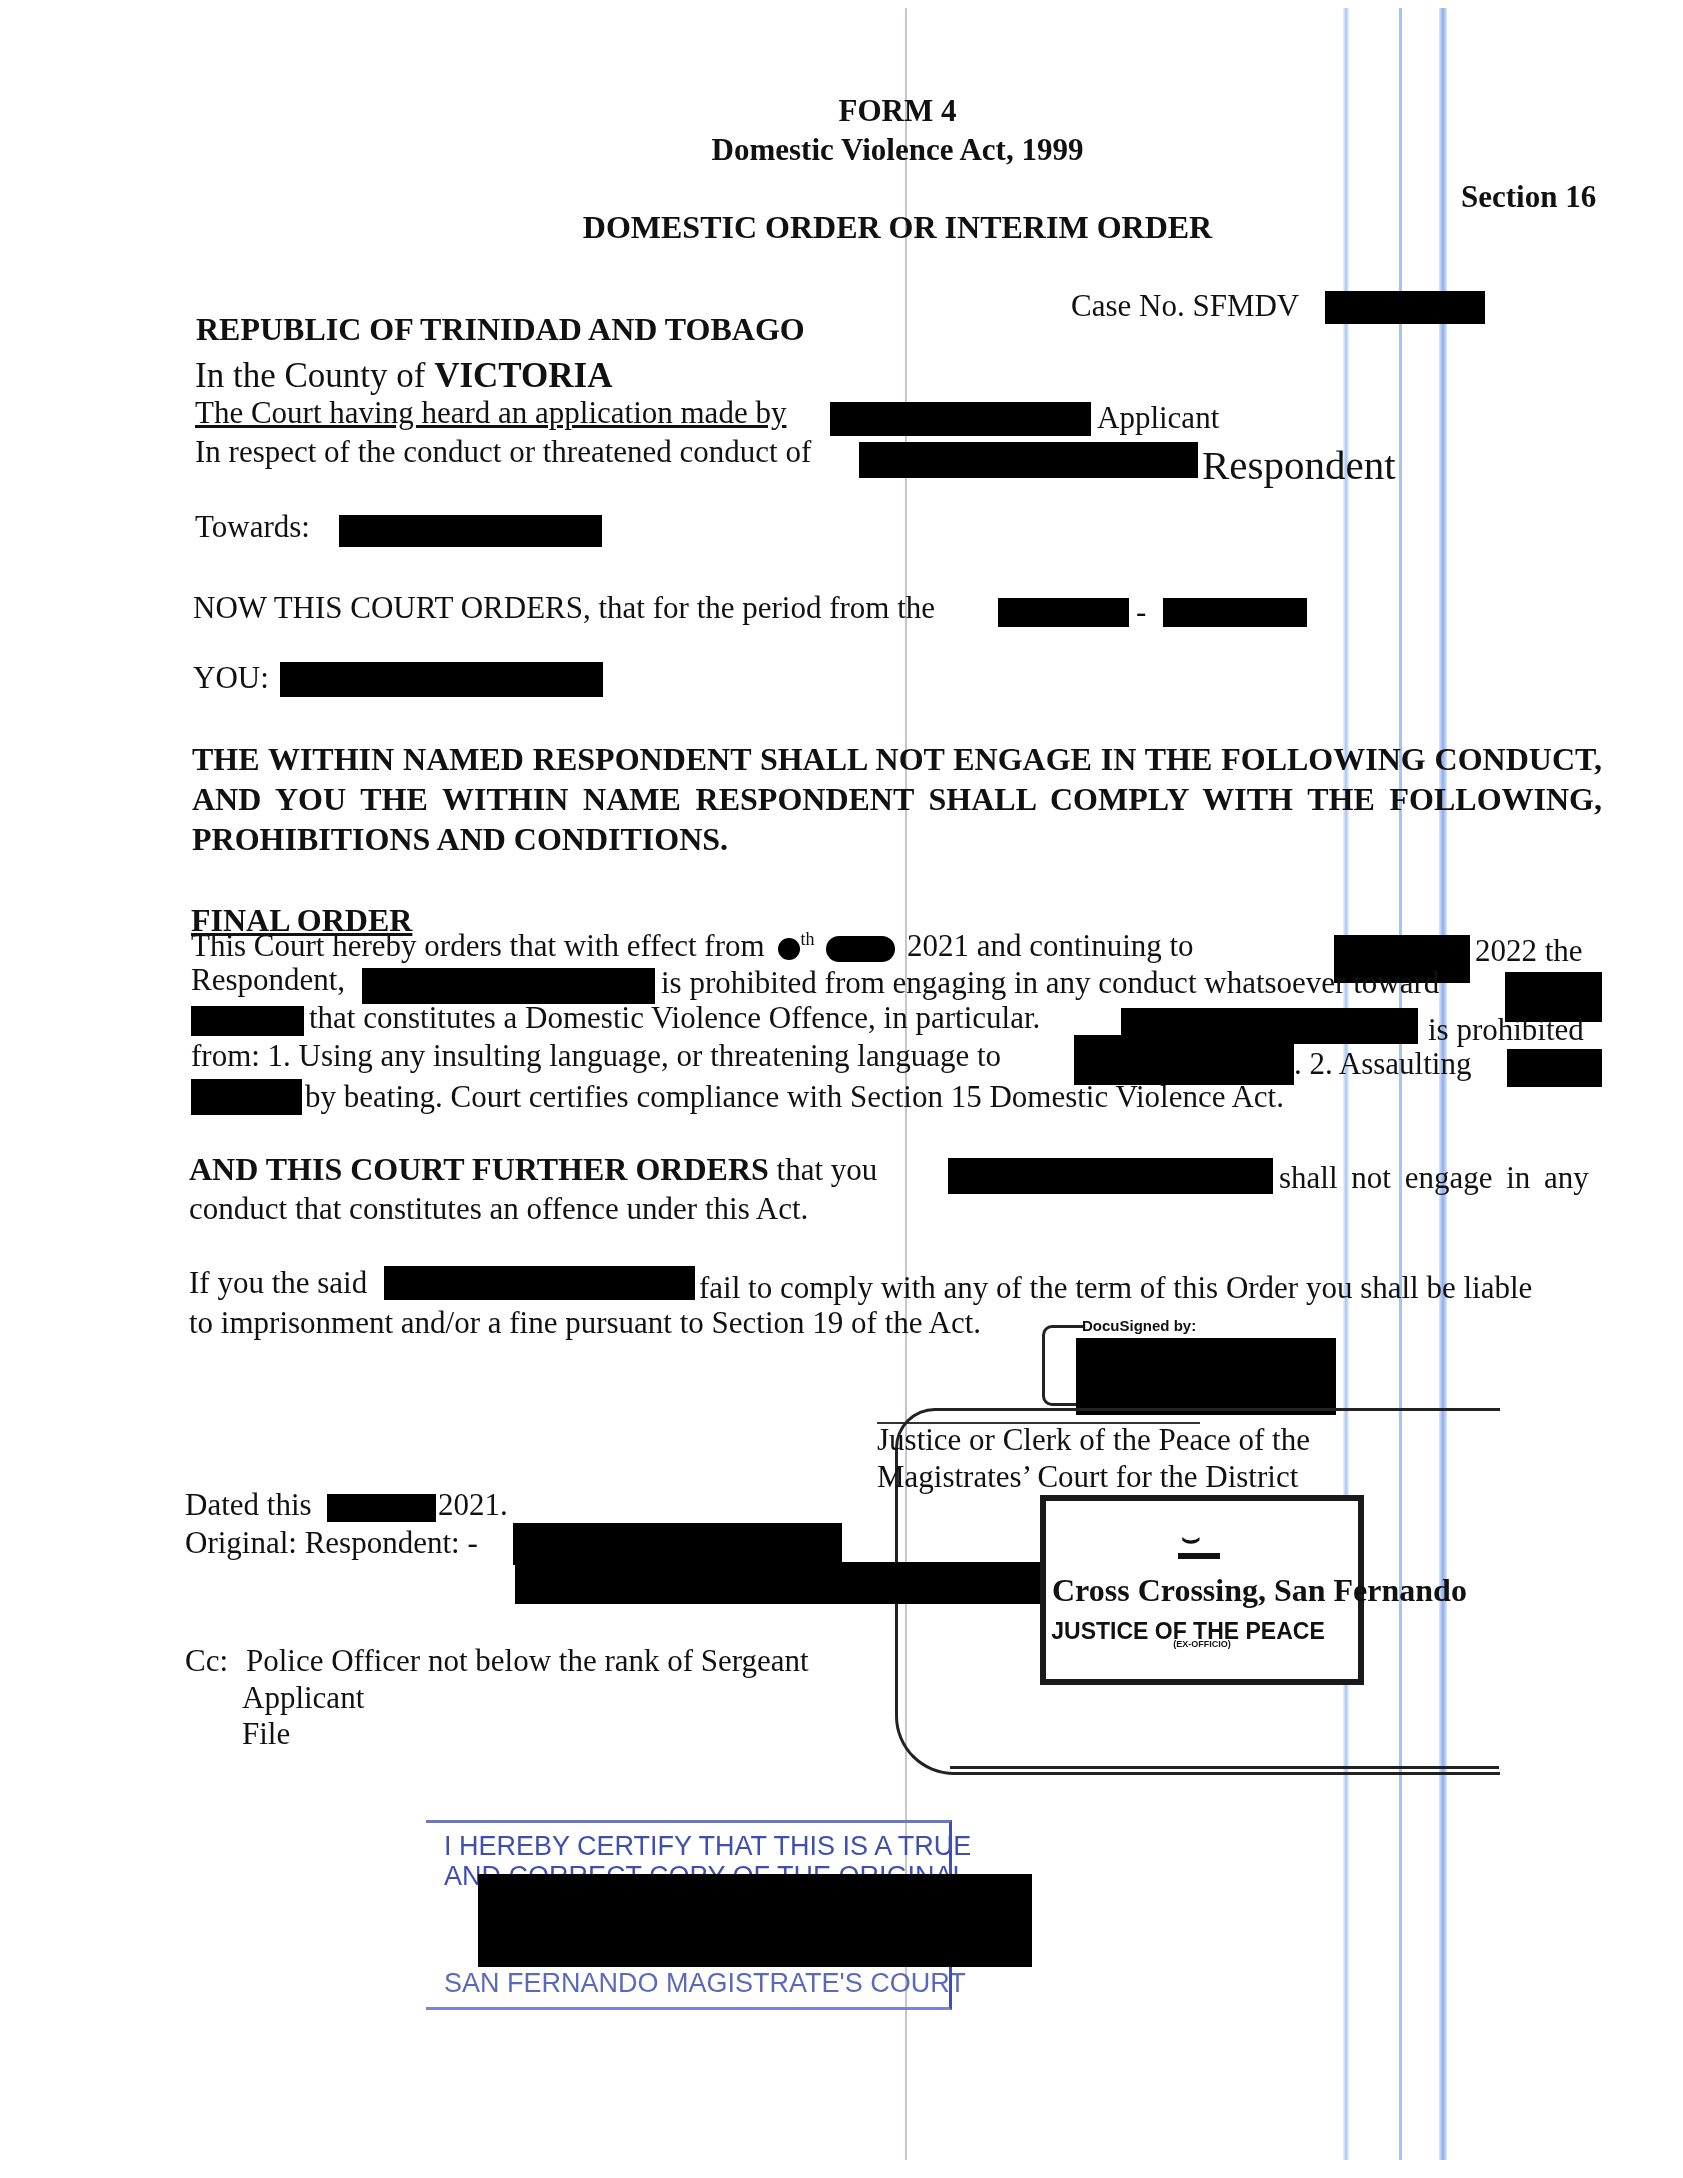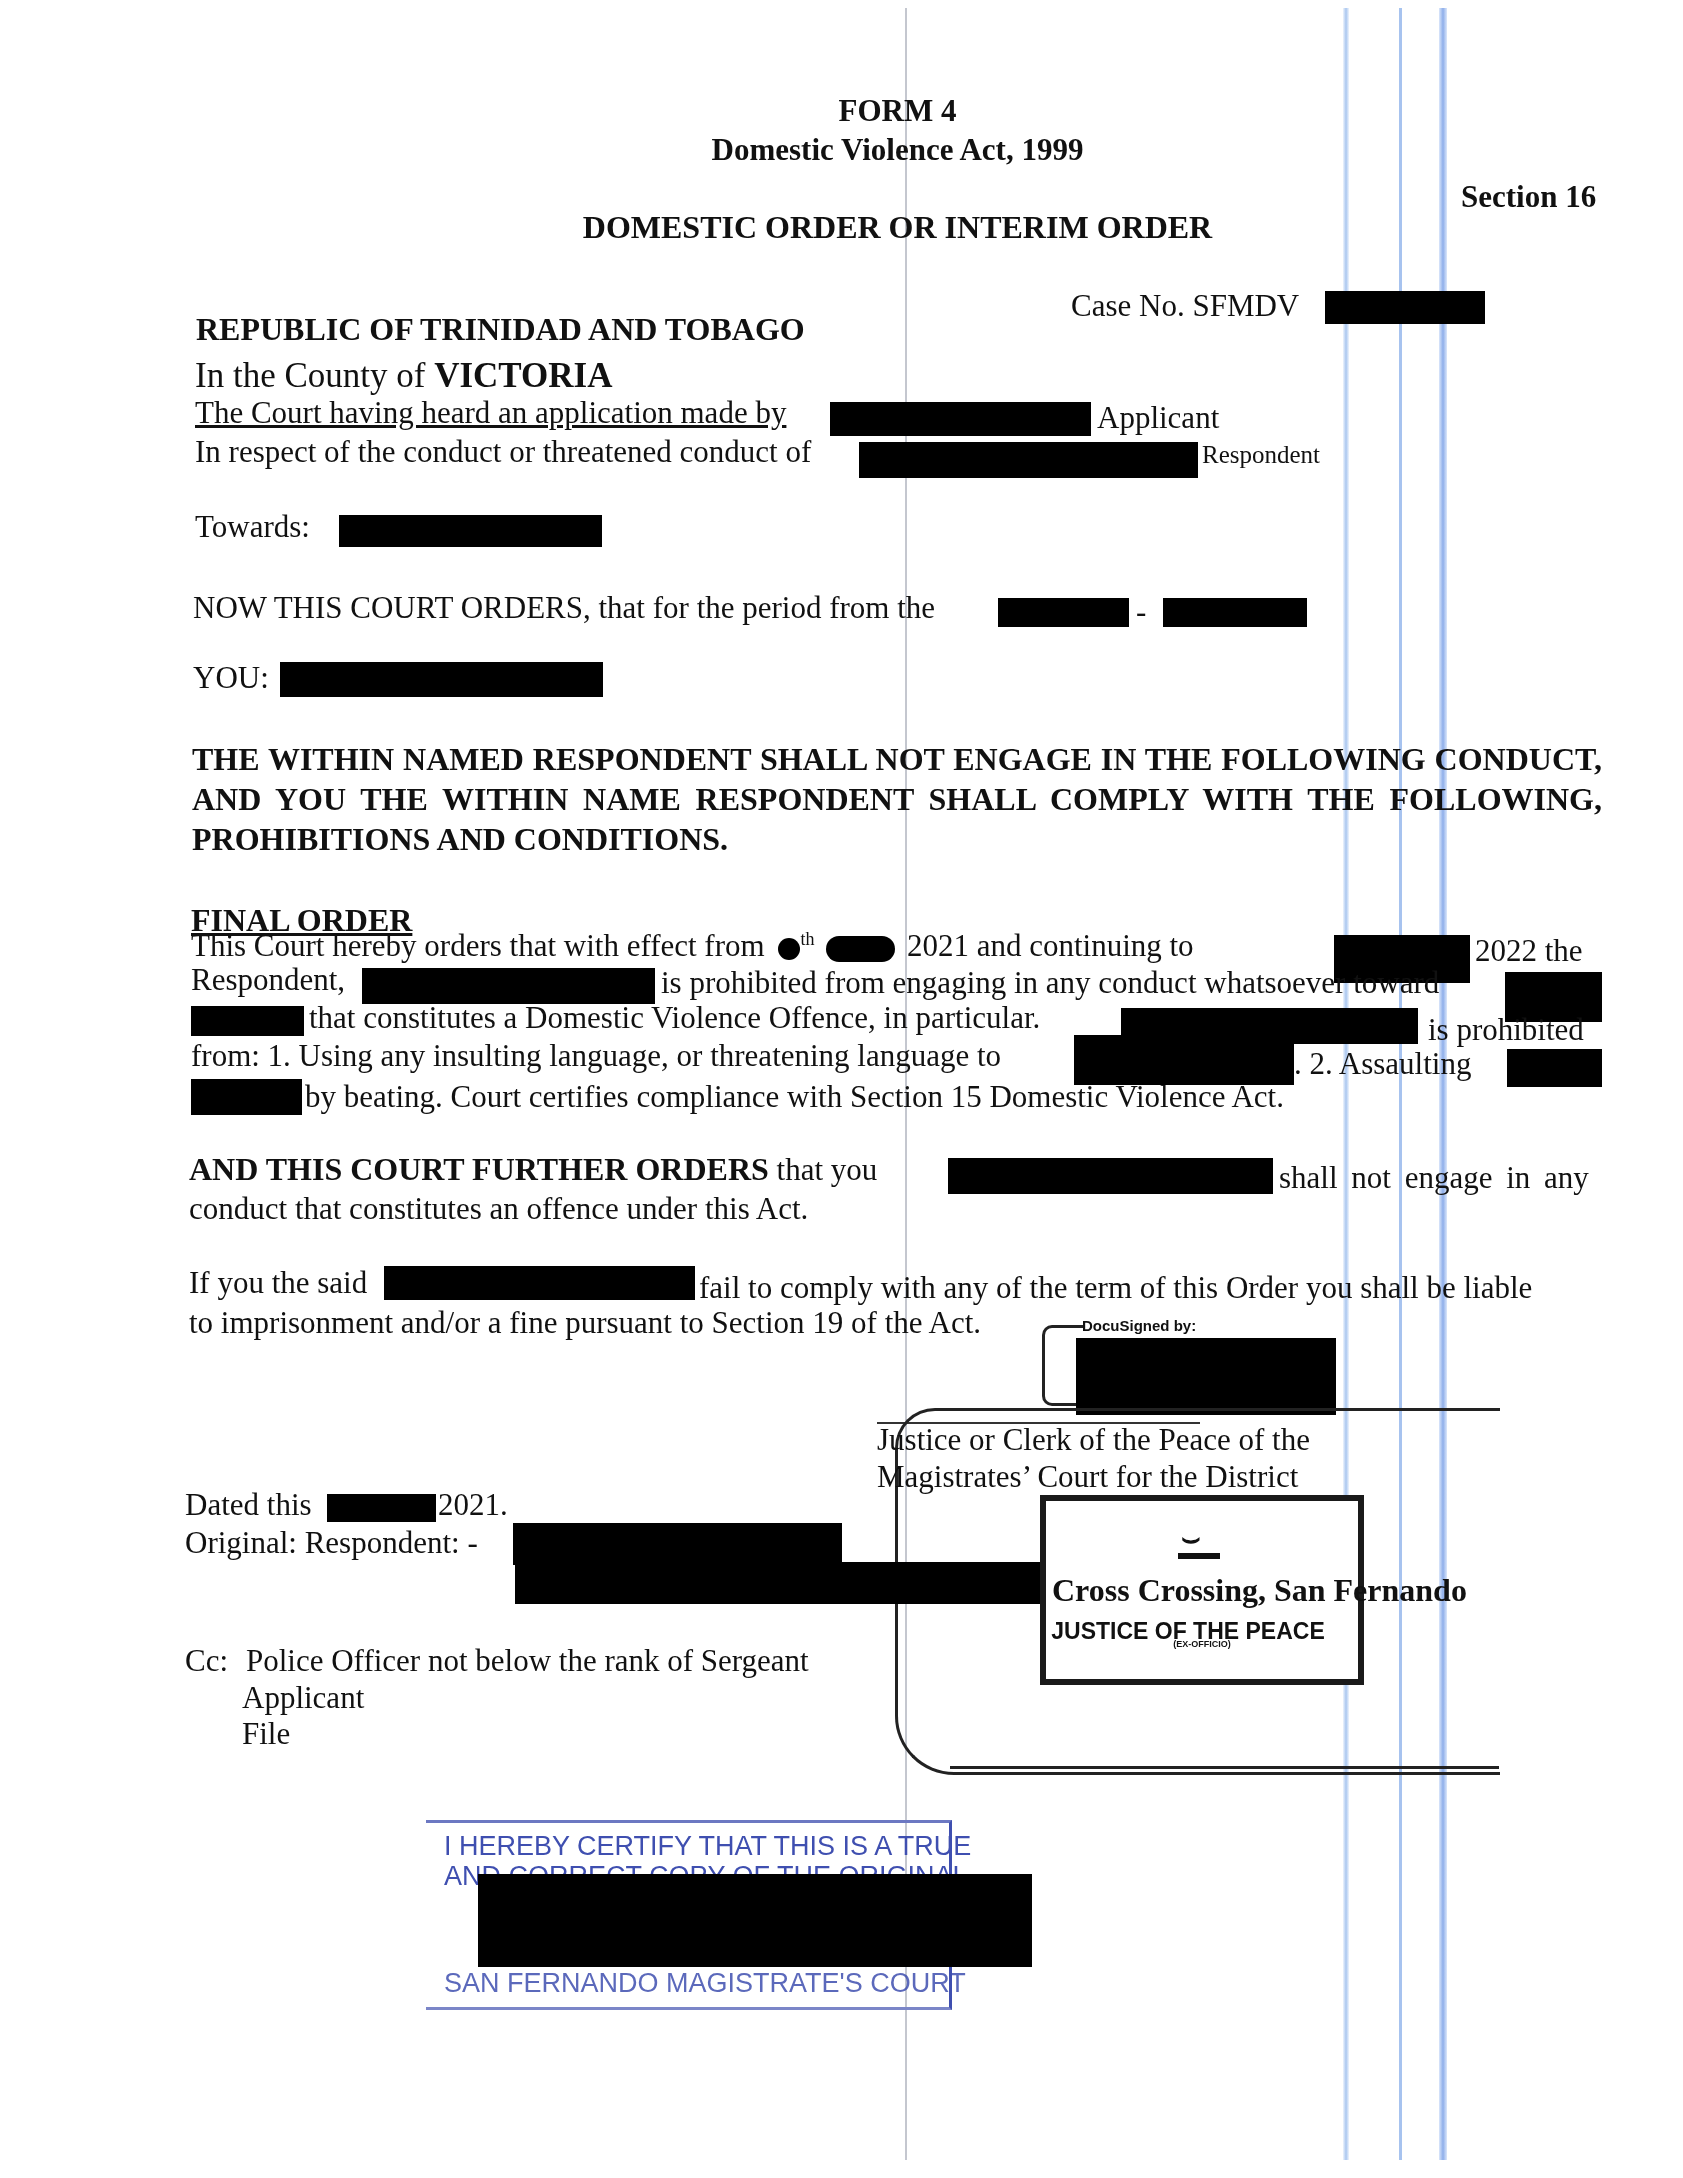--- a/index.html
+++ b/index.html
@@ -32,21 +32,21 @@
 <div class="abs" style="left:195px;top:356px;font-size:35px;">
   <span>In the County of </span><span class="bold">VICTORIA</span>
 </div>
 
 <div class="abs" style="left:195px;top:395px;font-size:31px;text-decoration:underline;">The Court having heard an application made by</div>
 <div class="redact" style="left:830px;top:402px;width:261px;height:34px;"></div>
 <div class="abs" style="left:1097px;top:400px;font-size:31px;">Applicant</div>
 
 <div class="abs" style="left:195px;top:434px;font-size:31px;">In respect of the conduct or threatened conduct of</div>
 <div class="redact" style="left:859px;top:442px;width:339px;height:36px;"></div>
-<div class="abs" style="left:1202px;top:441px;font-size:25px;">Respondent</div>
+<div class="abs" style="left:1202px;top:441px;font-size:41px;">Respondent</div>
 
 <div class="abs" style="left:195px;top:509px;font-size:31px;">Towards:</div>
 <div class="redact" style="left:339px;top:515px;width:263px;height:32px;"></div>
 
 <div class="abs" style="left:193px;top:590px;font-size:31px;">NOW THIS COURT ORDERS, that for the period from the</div>
 <div class="redact" style="left:998px;top:598px;width:131px;height:29px;"></div>
 <div class="abs" style="left:1136px;top:594px;font-size:31px;">-</div>
 <div class="redact" style="left:1163px;top:598px;width:144px;height:29px;"></div>
 
 <div class="abs" style="left:193px;top:660px;font-size:31px;">YOU:</div>

